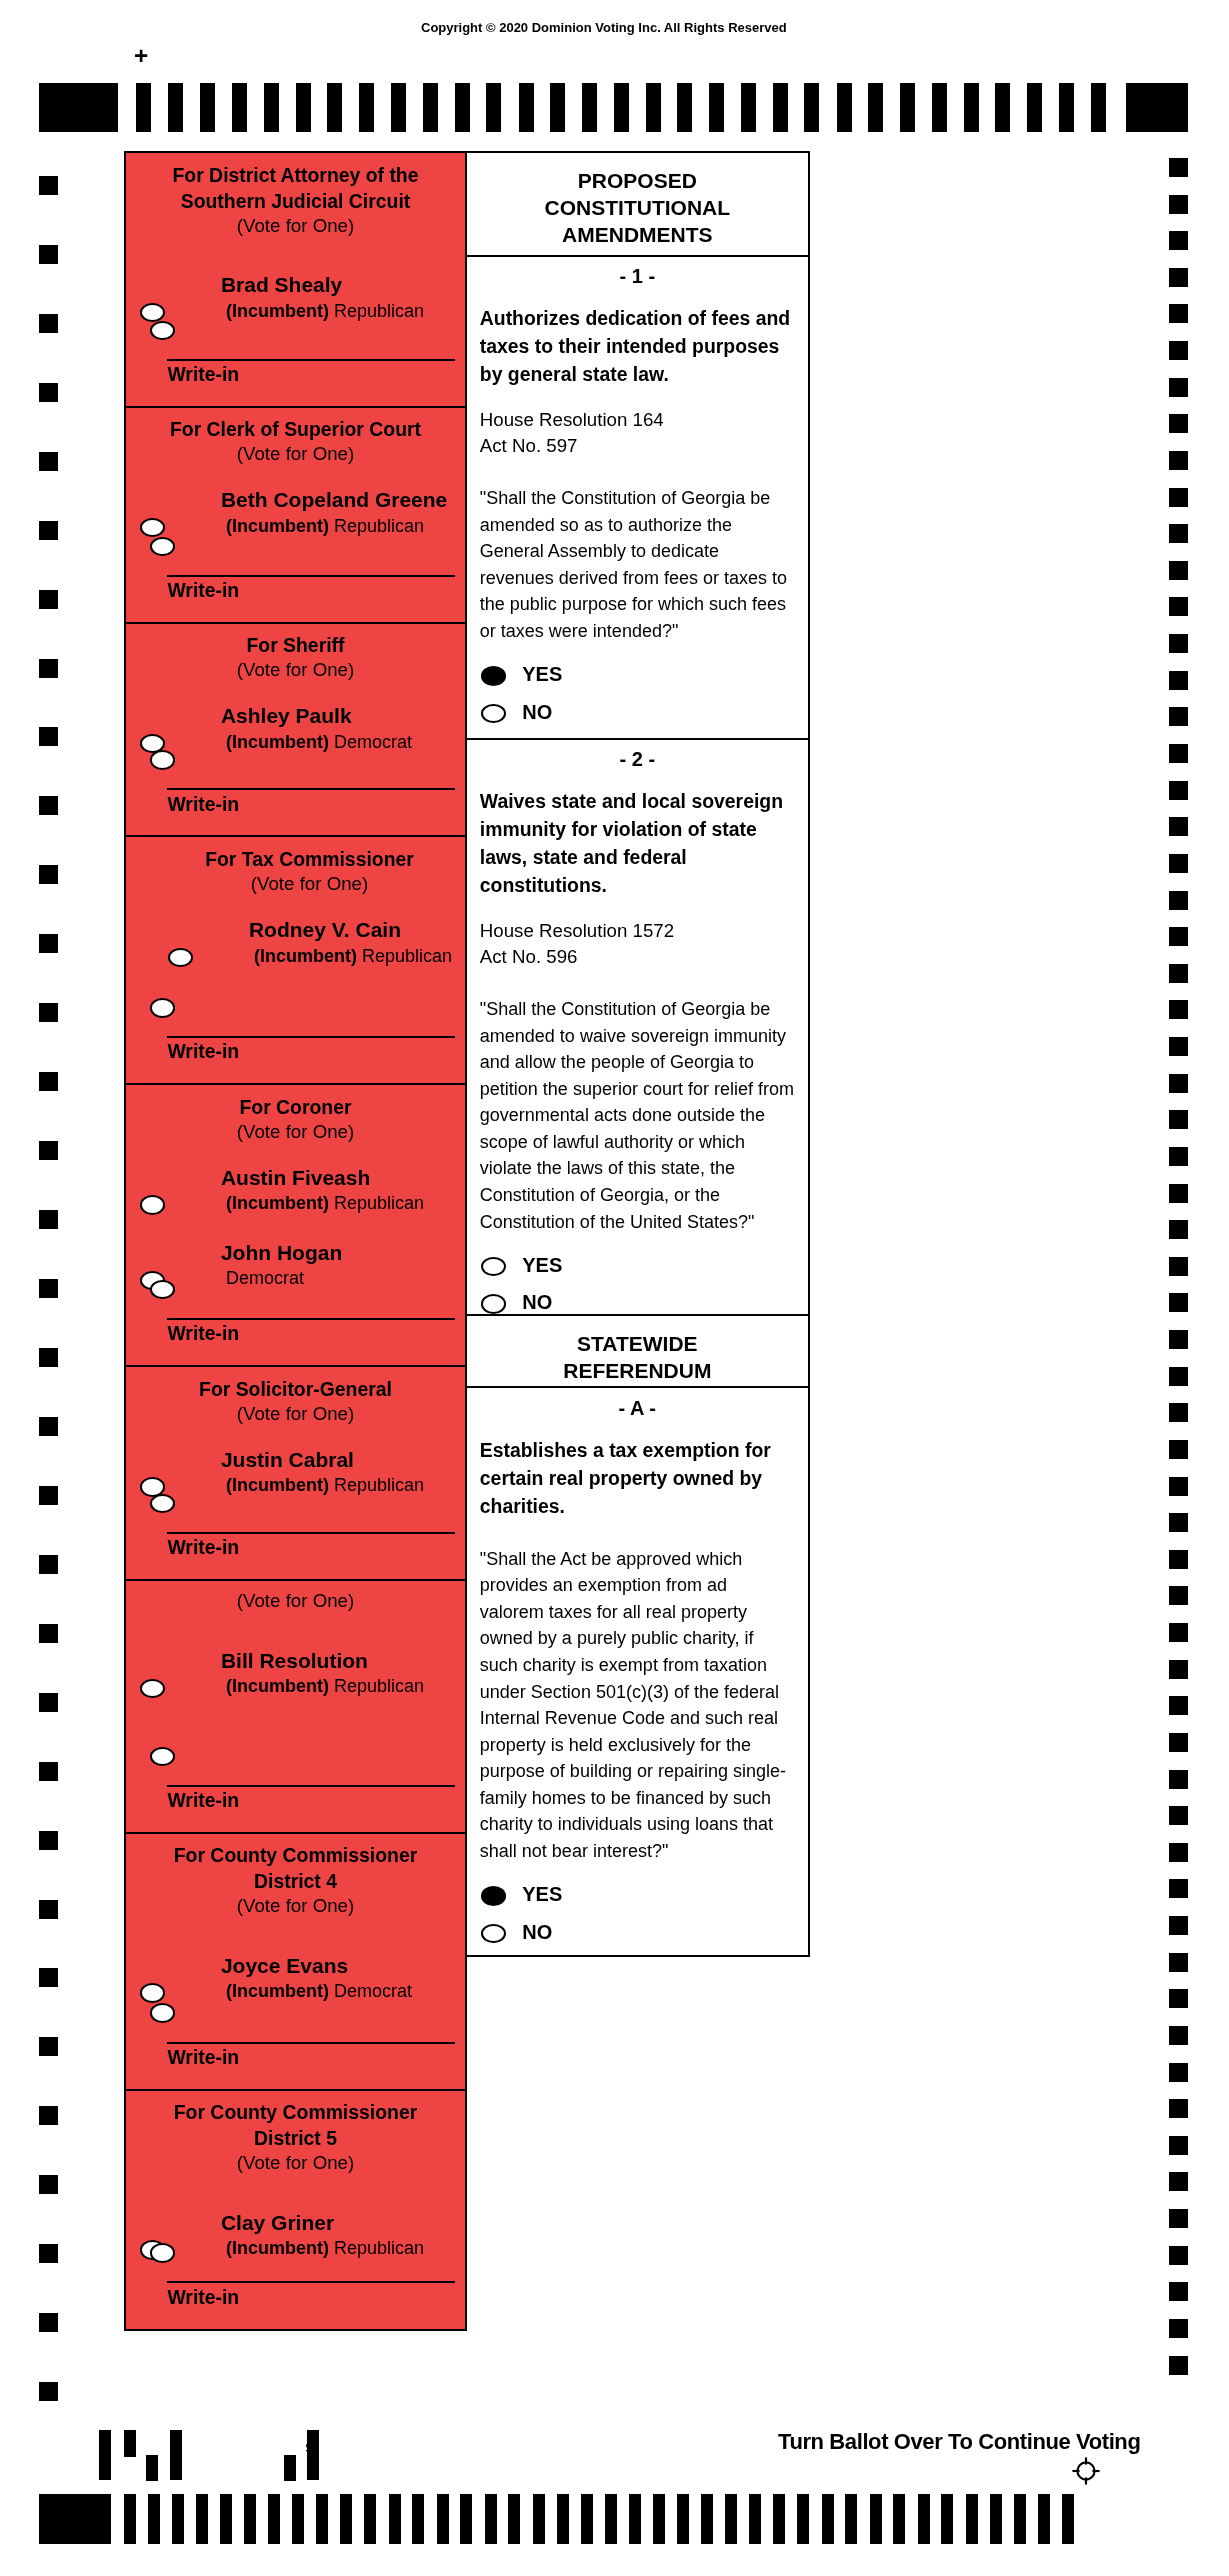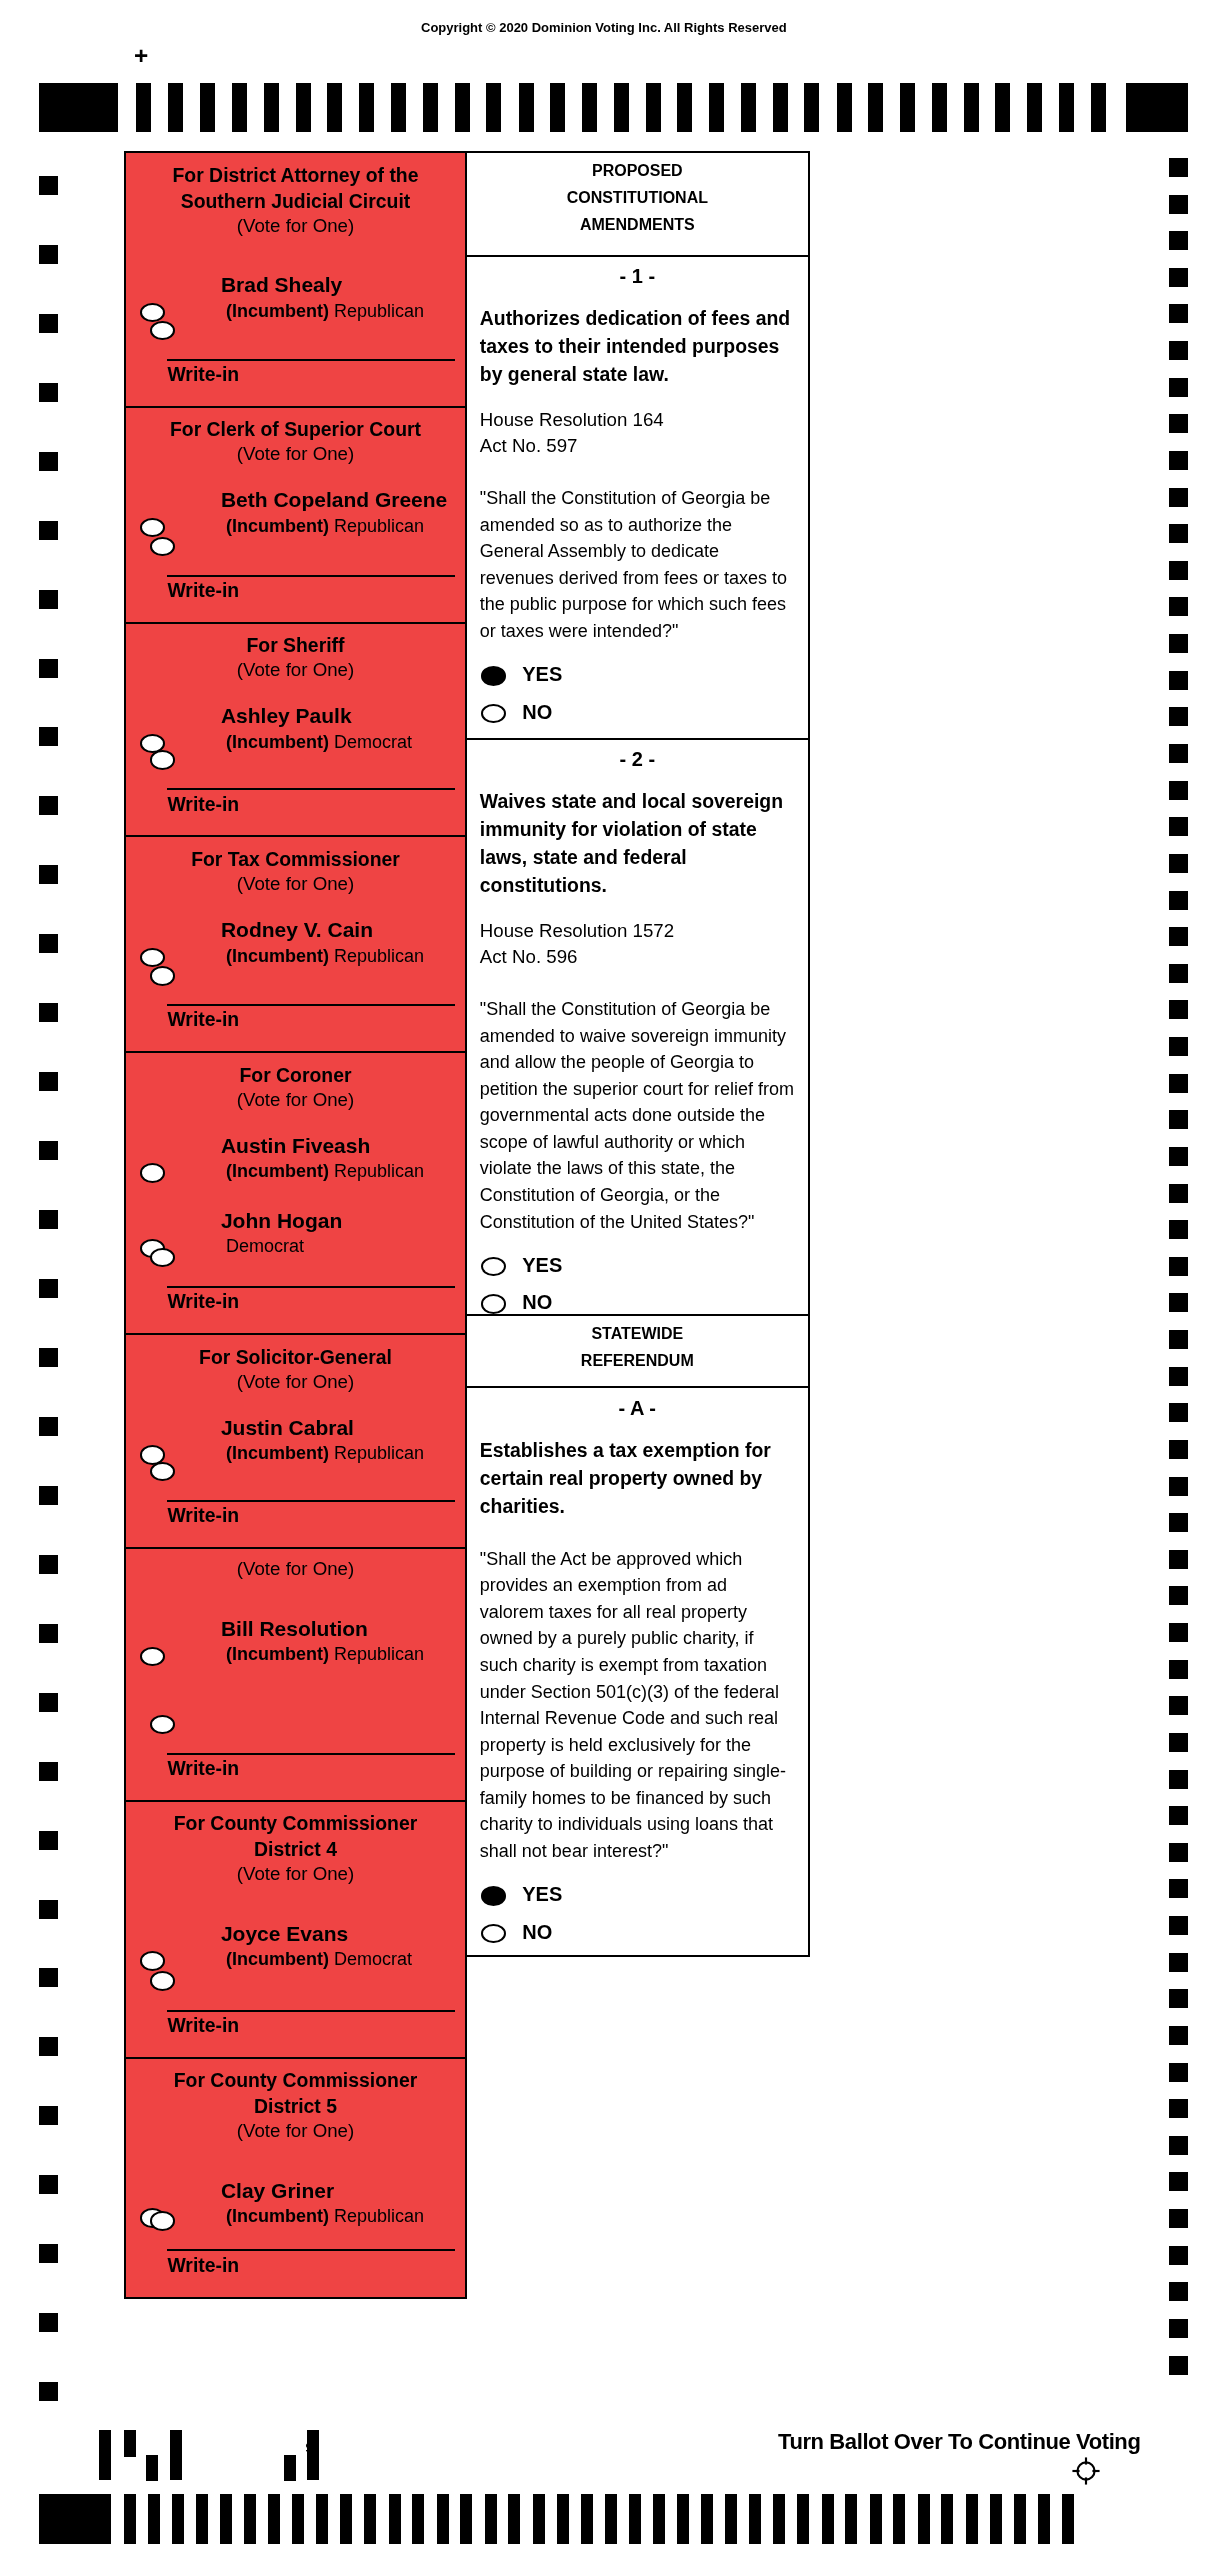--- a/index.html
+++ b/index.html
@@ -40,21 +40,21 @@
   .cand-name { font-size:21px; font-weight:bold; line-height:24px; }
   .cand-detail { font-size:18px; line-height:21.5px; margin-top:3.6px; margin-left:5px; }
   .inc { font-weight:bold; }
   .writein { position:absolute; left:14.4px; right:10px; bottom:20px; }
   .writein .oval { margin-left:10px; }
   .writein-line { border-top:2.2px solid #000; margin-left:27px; margin-top:18.7px; }
   .writein-label { font-weight:bold; font-size:19.4px; margin-left:27px; margin-top:2.2px; }
 
   
   .mbox { position:relative; border:2.2px solid #000; background:#fff; padding:0 13px; }
-  .mhead { font-weight:bold; font-size:16px; line-height:27px; text-align:center; padding-top:4px; }
+  .mhead { font-weight:bold; font-size:21px; line-height:27px; text-align:center; padding-top:14px; }
   .m-number { font-weight:bold; font-size:20px; text-align:center; margin-top:8.6px; }
   .m-summary { font-weight:bold; font-size:19.4px; line-height:28px; margin-top:16px; max-width:316px; }
   .m-refs { font-size:18.7px; line-height:26px; margin-top:18.7px; }
   .m-question { font-size:18px; line-height:26.6px; margin-top:26px; max-width:317px; }
   .m-options { margin-top:18.7px; }
   .m-option { display:flex; align-items:center; margin:14.4px 0 0 1.4px; }
   .m-option .opt-label { font-weight:bold; font-size:20px; margin-left:16px; }
 
   
   .footer-instruction {
@@ -314,21 +314,21 @@
               <div class="cand-detail"><span class="inc">(Incumbent)</span> <span>Democrat</span></div>
             </div>
           </div>
         </div>
         <div class="writein">
           <div class="oval"></div>
           <div class="writein-line"></div>
           <div class="writein-label">Write-in</div>
         </div>
       </div>
-      <div class="race" style="height: 218px; margin-top: -2.2px;">
+      <div class="race" style="height: 250px; margin-top: -2.2px; padding-left: 28px;">
         <div class="race-title">
           <div>For Tax Commissioner</div>
         </div>
         <div class="race-instr">(Vote for One)</div>
         <div class="cands">
           <div class="cand">
             <div class="oval"></div>
             <div class="cand-text">
               <div class="cand-name">Rodney V. Cain</div>
               <div class="cand-detail"><span class="inc">(Incumbent)</span> <span>Republican</span></div>

